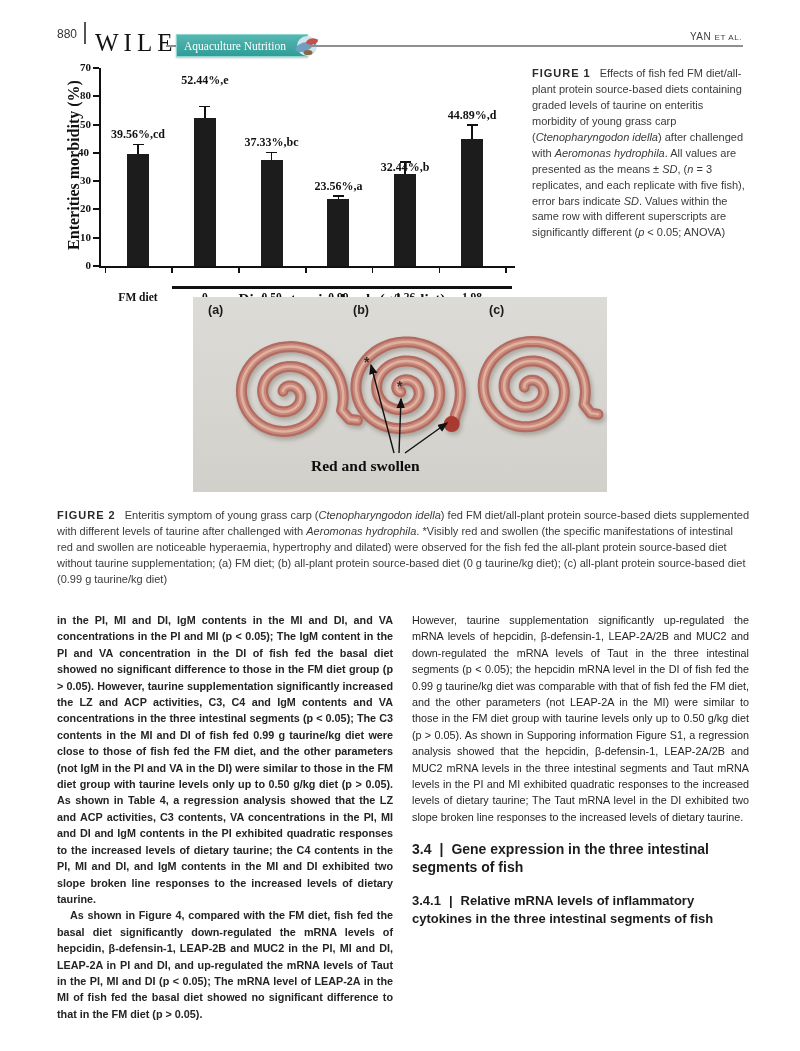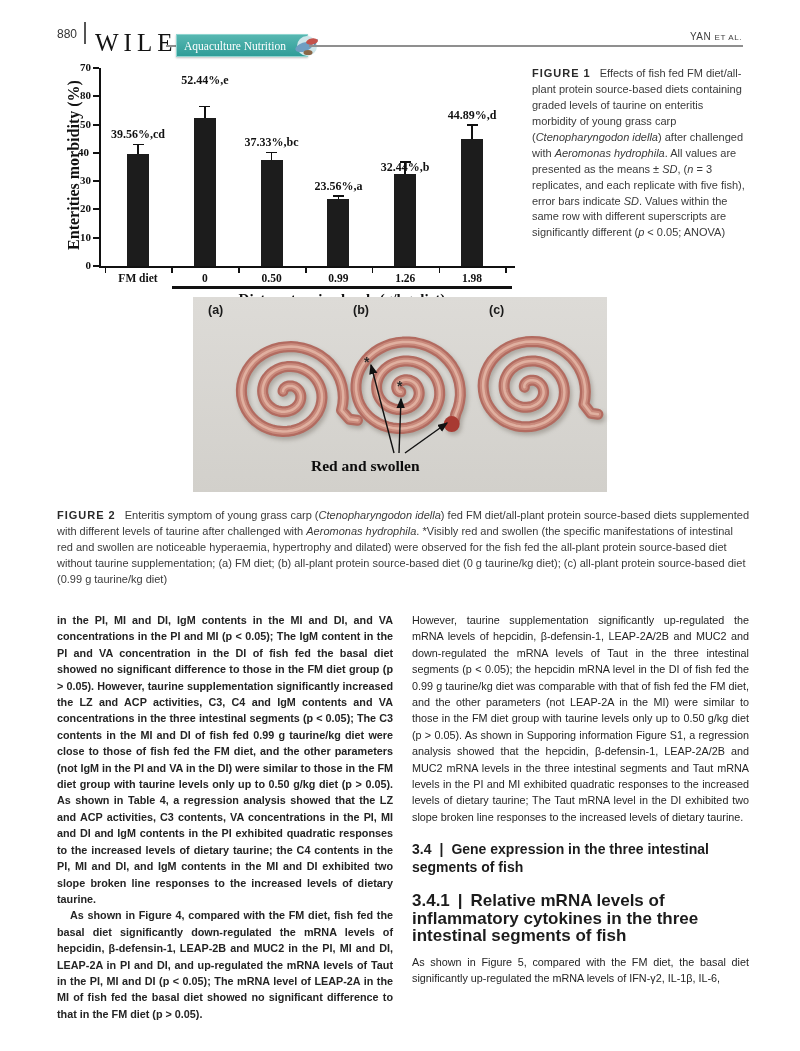--- a/index.html
+++ b/index.html
@@ -27,21 +27,21 @@
   
   #chart { position:absolute; left:57px; top:62px; width:470px; height:250px; }
   #chart-plot { position:absolute; inset:0; }
   .ylabel { position:absolute; left:-83px; top:94px; width:200px; height:18px;
             transform:rotate(-90deg); text-align:center;
             font:bold 16px "Liberation Serif", serif; color:#111; }
   .ax  { position:absolute; }
   .bar { position:absolute; background:#1c1c1c; }
   .ylab { position:absolute; text-align:right; font:bold 11px "Liberation Serif", serif; color:#111; }
   .blab { position:absolute; text-align:center; font:bold 12px "Liberation Serif", serif; color:#111; white-space:nowrap; }
-  .xcat { position:absolute; text-align:center; font:bold 11.5px "Liberation Serif", serif; color:#111; }
+  .xcat { position:absolute; text-align:center; font:bold 11.5px "Liberation Serif", serif; color:#111;margin-top:19px; }
   .xaxlab { position:absolute; text-align:center; font:bold 15px "Liberation Serif", serif; color:#111; }
   
   .cap { font-size:11px; line-height:1.45; color:#3a3a3a; }
   .cap1 { position:absolute; left:532px; top:66px; width:217px; }
   .caplabel { font-weight:bold; letter-spacing:1px; color:#2a2a2a; margin-right:9px; }
   .rs-i { font-style:italic; }
   
   .photo { position:absolute; left:193px; top:297px; width:414px; height:195px;
            background:linear-gradient(180deg,#dddbd7,#d2d0cb); }
   .photo svg.spirals { position:absolute; inset:0; filter:drop-shadow(2px 3px 2px rgba(90,80,70,.35)); }
@@ -52,21 +52,21 @@
                 font:bold 15.5px "Liberation Serif", serif; color:#0d0d0d; }
   
   .cap2 { position:absolute; left:57px; top:508px; width:694px; }
   
   .col { position:absolute; top:612px; font-size:10.8px; line-height:16.4px; color:#242424; }
   .colL { left:57px;  width:336px;font-weight:bold; }
   .colR { left:412px; width:337px; }
   .just { text-align:justify; }
   .indent { text-indent:13px; }
   h2.sec { font-size:14px; line-height:18px; color:#1c1c1c; margin-top:15px; }
-  h3.sec { font-size:17px; line-height:17.5px; color:#1c1c1c; margin-top:16px; }
+  h3.sec { font-size:13px; line-height:17.5px; color:#1c1c1c; margin-top:16px; }
   .pipe { padding:0 8px; font-weight:bold; }
   .colR p.after { margin-top:9px; }
 </style>
 </head>
 <body>
 
 <div class="page">
 
   <span class="pgnum">880</span>
   <span class="hdr-vline"></span>
@@ -195,16 +195,15 @@
 
   <div class="col colL">
     <p class="just">in the PI, MI and DI, IgM contents in the MI and DI, and VA concentrations in the PI and MI (p &lt; 0.05); The IgM content in the PI and VA concentration in the DI of fish fed the basal diet showed no significant difference to those in the FM diet group (p &gt; 0.05). However, taurine supplementation significantly increased the LZ and ACP activities, C3, C4 and IgM contents and VA concentrations in the three intestinal segments (p &lt; 0.05); The C3 contents in the MI and DI of fish fed 0.99 g taurine/kg diet were close to those of fish fed the FM diet, and the other parameters (not IgM in the PI and VA in the DI) were similar to those in the FM diet group with taurine levels only up to 0.50 g/kg diet (p &gt; 0.05). As shown in Table 4, a regression analysis showed that the LZ and ACP activities, C3 contents, VA concentrations in the PI, MI and DI and IgM contents in the PI exhibited quadratic responses to the increased levels of dietary taurine; the C4 contents in the PI, MI and DI, and IgM contents in the MI and DI exhibited two slope broken line responses to the increased levels of dietary taurine.</p>
     <p class="just indent">As shown in Figure 4, compared with the FM diet, fish fed the basal diet significantly down-regulated the mRNA levels of hepcidin, β-defensin-1, LEAP-2B and MUC2 in the PI, MI and DI, LEAP-2A in PI and DI, and up-regulated the mRNA levels of Taut in the PI, MI and DI (p &lt; 0.05); The mRNA level of LEAP-2A in the MI of fish fed the basal diet showed no significant difference to that in the FM diet (p &gt; 0.05).</p>
   </div>
 
   <div class="col colR">
     <p class="just">However, taurine supplementation significantly up-regulated the mRNA levels of hepcidin, β-defensin-1, LEAP-2A/2B and MUC2 and down-regulated the mRNA levels of Taut in the three intestinal segments (p &lt; 0.05); the hepcidin mRNA level in the DI of fish fed the 0.99 g taurine/kg diet was comparable with that of fish fed the FM diet, and the other parameters (not LEAP-2A in the MI) were similar to those in the FM diet group with taurine levels only up to 0.50 g/kg diet (p &gt; 0.05). As shown in Supporing information Figure S1, a regression analysis showed that the hepcidin, β-defensin-1, LEAP-2A/2B and MUC2 mRNA levels in the three intestinal segments and Taut mRNA levels in the PI and MI exhibited quadratic responses to the increased levels of dietary taurine; The Taut mRNA level in the DI exhibited two slope broken line responses to the increased levels of dietary taurine.</p>
     <h2 class="sec"><span>3.4</span><span class="pipe">|</span><span>Gene expression in the three intestinal segments of fish</span></h2>
     <h3 class="sec"><span>3.4.1</span><span class="pipe">|</span><span>Relative mRNA levels of inflammatory cytokines in the three intestinal segments of fish</span></h3>
-    <p class="just after">As shown in Figure 5, compared with the FM diet, the basal diet significantly up-regulated the mRNA levels of IFN-γ2, IL-1β, IL-6,</p>
   </div>
 
 </div>
 
 </body></html>

